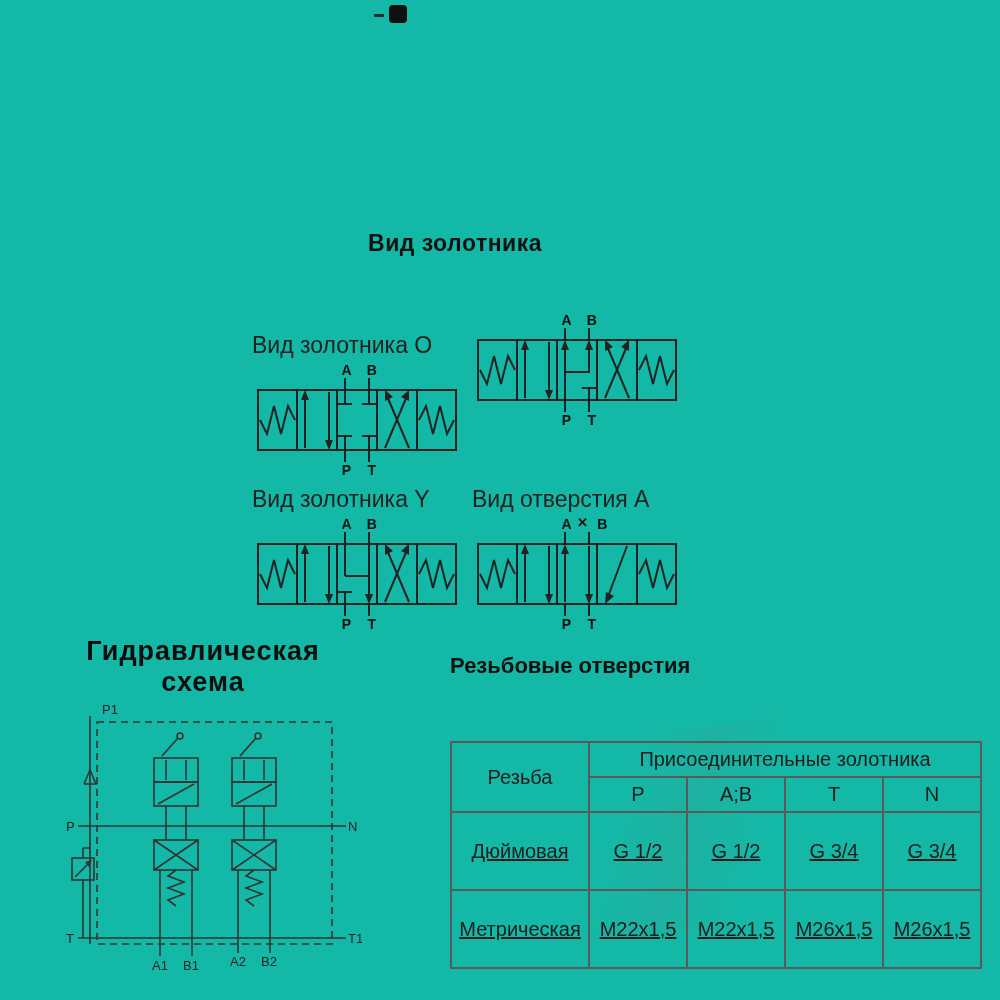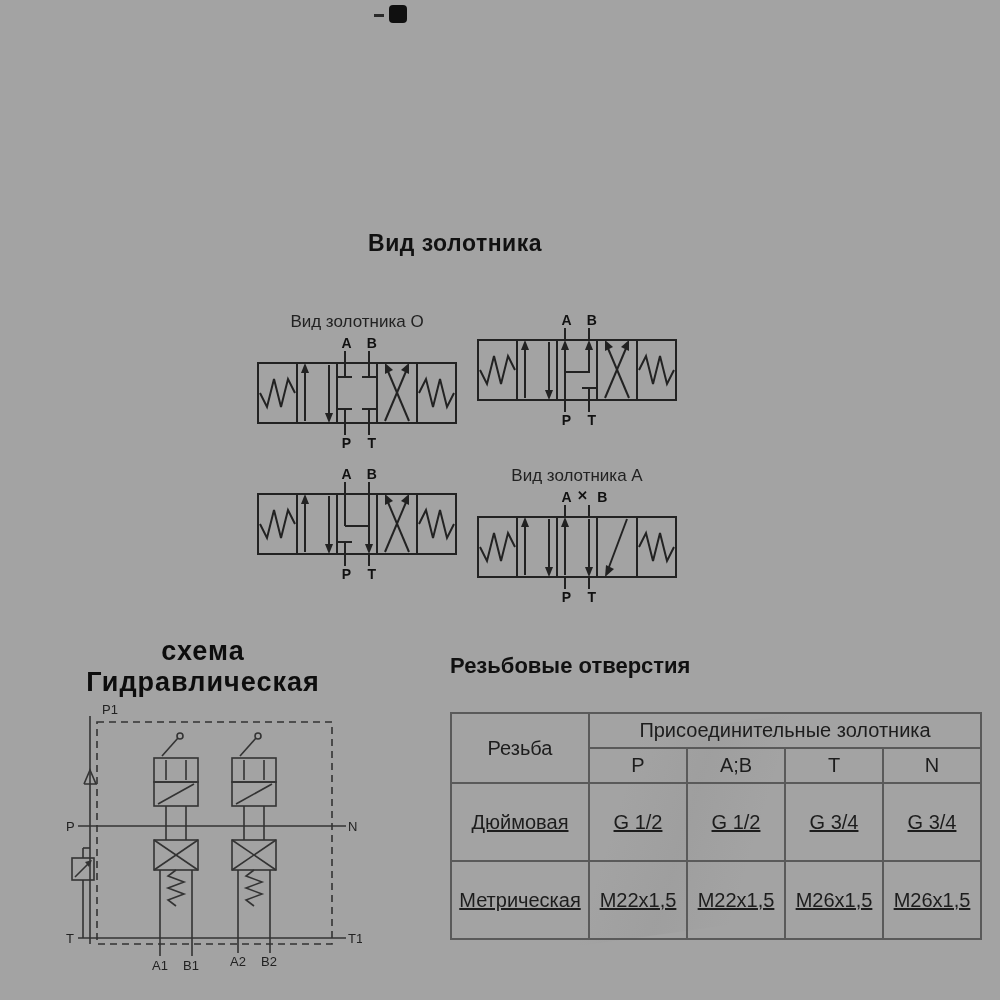--- a/index.html
+++ b/index.html
@@ -1,30 +1,30 @@
 <!DOCTYPE html>
 <html><head>
 <meta charset="utf-8">
 <style>
   html,body{margin:0;padding:0;background:#fff;}
   .page{
-    position:relative;width:1000px;height:1000px;background:#a3a3a3;
+    position:relative;width:1000px;height:1000px;background:#14b8a6;
     font-family:"Liberation Sans", sans-serif;color:#1c1c1c;overflow:hidden;
   }
   
   .top-dash{position:absolute;left:374px;top:14px;width:10px;height:3px;background:#2a2a2a;}
   .top-square{position:absolute;left:389px;top:5px;width:18px;height:18px;background:#101010;border-radius:4px;}
 
   .main-title{
     position:absolute;left:255px;top:230px;width:400px;text-align:center;
     font-size:23px;font-weight:bold;letter-spacing:0.5px;color:#111;
   }
 
   .valve{position:absolute;width:210px;}
-  .valve-title{text-align:center;font-size:17px;color:#222;margin-bottom:3px;white-space:nowrap;}
+  .valve-title{text-align:left;font-size:23px;color:#222;margin-bottom:3px;white-space:nowrap;margin-top:20px;}
   .ports-row{position:relative;height:16px;font-size:14px;font-weight:bold;color:#111;}
   .port-label{position:absolute;transform:translateX(-50%);top:0;}
   .plug-mark{position:absolute;left:50%;top:-1px;font-size:13px;font-weight:bold;color:#111;}
   .valve-svg{display:block;margin:0 auto;}
   .valve-svg line,.valve-svg polyline,.valve-svg rect,.valve-svg path{stroke:#222;stroke-width:2;fill:none;}
   .valve-svg polygon{fill:#222;stroke:none;}
 
   .scheme-title{
     position:absolute;left:48px;top:636px;width:310px;text-align:center;
     font-size:27px;font-weight:bold;color:#0d0d0d;line-height:1.15;letter-spacing:1px;
@@ -33,21 +33,21 @@
   .scheme-svg line,.scheme-svg polyline,.scheme-svg rect,.scheme-svg circle,.scheme-svg path{stroke:#333;stroke-width:1.6;fill:none;}
   .scheme-svg .dashed{stroke-dasharray:7 5;}
   .scheme-svg polygon{fill:#333;stroke:none;}
   .scheme-svg text{font-family:"Liberation Sans",sans-serif;font-size:13px;fill:#222;stroke:none;}
 
   .table-title{
     position:absolute;left:450px;top:653px;width:498px;
     font-size:22px;font-weight:bold;color:#111;
   }
   .table-wrap{position:absolute;left:450px;top:712px;}
-  table.ports{border-collapse:collapse;}
+  table.ports{border-collapse:collapse;margin-top:29px;}
   table.ports td{
     border:2px solid #5a5a5a;text-align:center;vertical-align:middle;
     font-size:20px;color:#1d1d1d;padding:0 4px;
   }
   table.ports .c-name{width:128px;}
   table.ports .c-val{width:88px;}
   table.ports tr.hdr td{height:33px;}
   table.ports tr.dat td{height:76px;text-decoration:underline;}
 
   .watermark{
@@ -163,20 +163,21 @@
           <polygon points="128,12 128,23 136,19"></polygon>
       </g>
     </svg>
     <div class="ports-row">
       <span class="port-label" style="left:45%;">P</span>
       <span class="port-label" style="left:57%;">T</span>
     </div>
   </div>
 
   <div class="valve" style="left:252px;top:466px;">
+    <div class="valve-title">Вид золотника Y</div>
     <div class="ports-row">
       <span class="port-label" style="left:45%;">A</span>
       <span class="port-label" style="left:57%;">B</span>
     </div>
     <svg class="valve-svg" width="200" height="84" viewBox="0 0 200 84">
       <rect x="1" y="12" width="198" height="60"></rect>
       <line x1="40" y1="12" x2="40" y2="72"></line>
         <line x1="80" y1="12" x2="80" y2="72"></line>
       <line x1="120" y1="12" x2="120" y2="72"></line>
         <line x1="160" y1="12" x2="160" y2="72"></line>
@@ -214,21 +215,21 @@
           <polygon points="128,12 128,23 136,19"></polygon>
       </g>
     </svg>
     <div class="ports-row">
       <span class="port-label" style="left:45%;">P</span>
       <span class="port-label" style="left:57%;">T</span>
     </div>
   </div>
 
   <div class="valve" style="left:472px;top:466px;">
-    <div class="valve-title">Вид золотника A</div>
+    <div class="valve-title">Вид отверстия A</div>
     <div class="ports-row">
       <span class="port-label" style="left:45%;">A</span>
       <span class="plug-mark">✕</span>
       <span class="port-label" style="left:62%;">B</span>
     </div>
     <svg class="valve-svg" width="200" height="84" viewBox="0 0 200 84">
       <rect x="1" y="12" width="198" height="60"></rect>
       <line x1="40" y1="12" x2="40" y2="72"></line>
         <line x1="80" y1="12" x2="80" y2="72"></line>
       <line x1="120" y1="12" x2="120" y2="72"></line>
@@ -262,22 +263,22 @@
           <polygon points="128,72 129,60 137,64"></polygon>
       </g>
     </svg>
     <div class="ports-row">
       <span class="port-label" style="left:45%;">P</span>
       <span class="port-label" style="left:57%;">T</span>
     </div>
   </div>
 
   <div class="scheme-title">
+    <div>Гидравлическая</div>
     <div>схема</div>
-    <div>Гидравлическая</div>
   </div>
 
   <svg class="scheme-svg" width="300" height="285" viewBox="0 0 300 285">
     <text x="40" y="16">P1</text>
     <rect class="dashed" x="35" y="24" width="235" height="222"></rect>
     <line x1="28" y1="18" x2="28" y2="246"></line>
     <line x1="16" y1="128" x2="284" y2="128"></line>
     <line x1="16" y1="240" x2="284" y2="240"></line>
     <text x="4" y="133">P</text>
     <text x="286" y="133">N</text>

